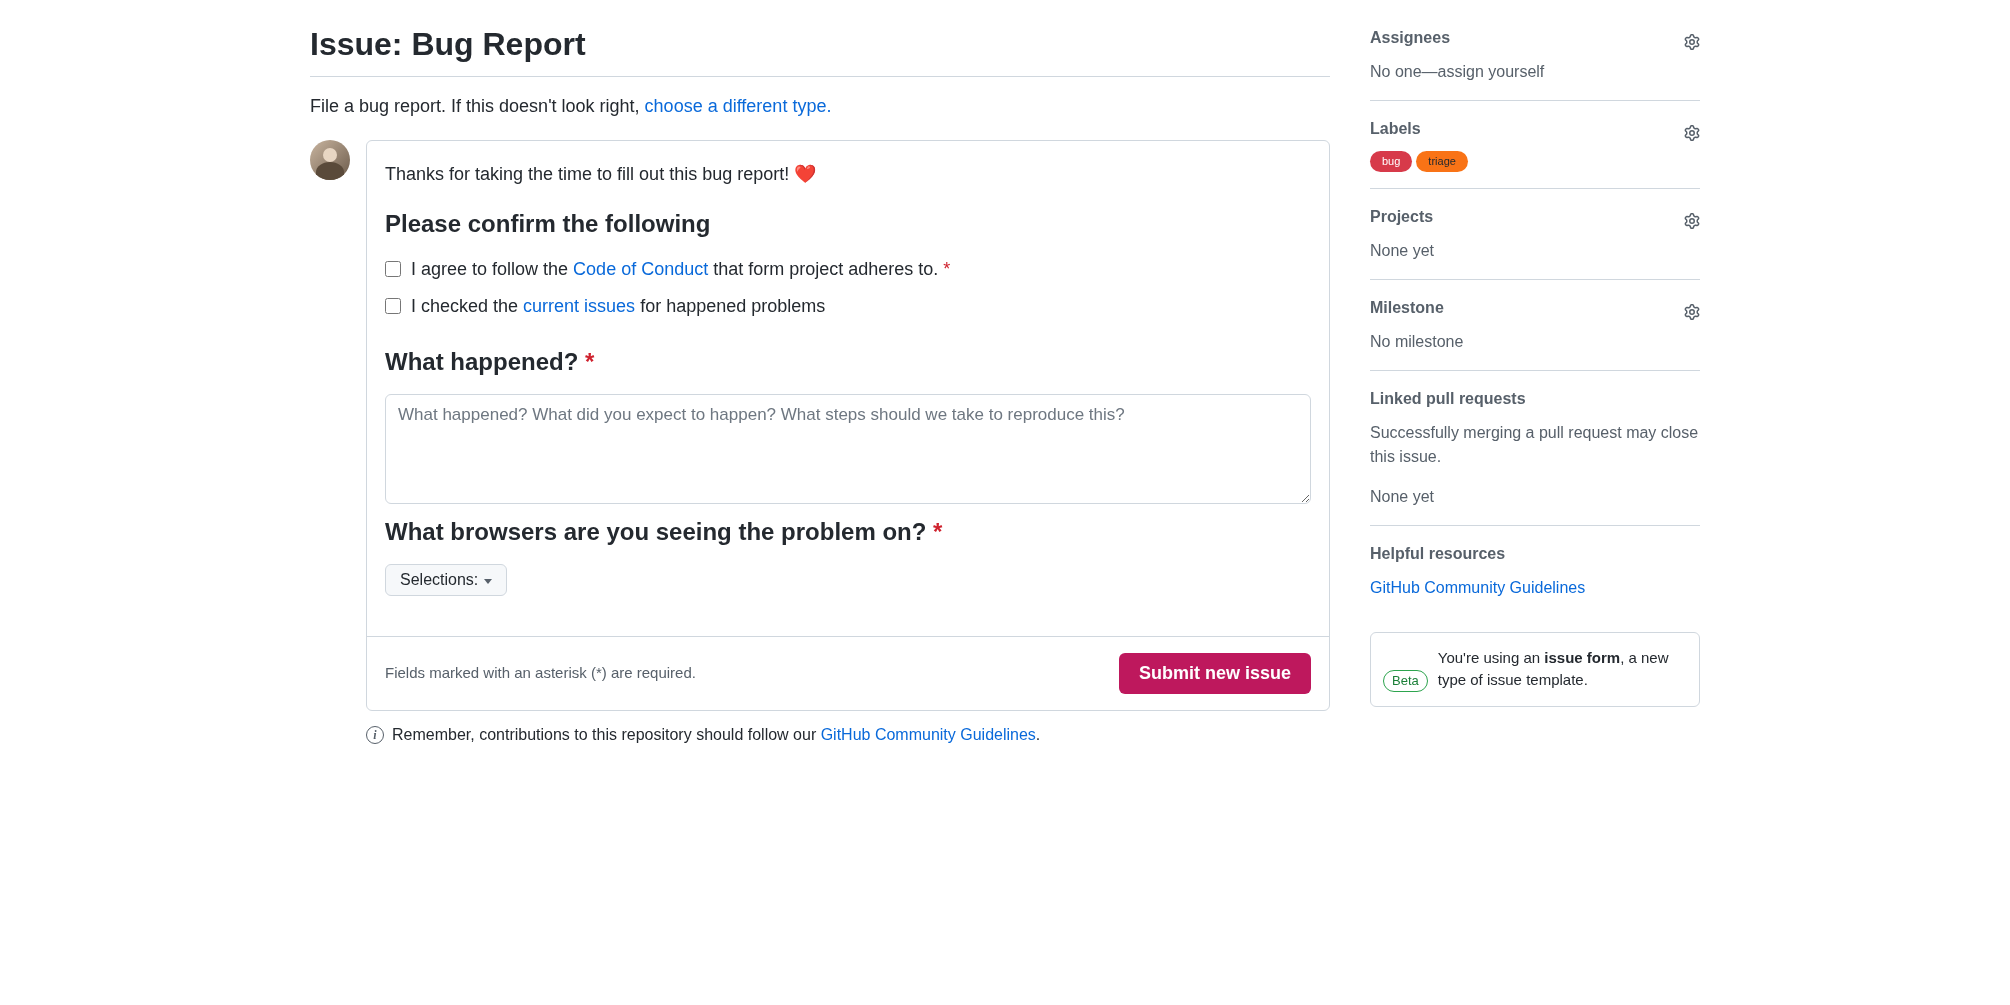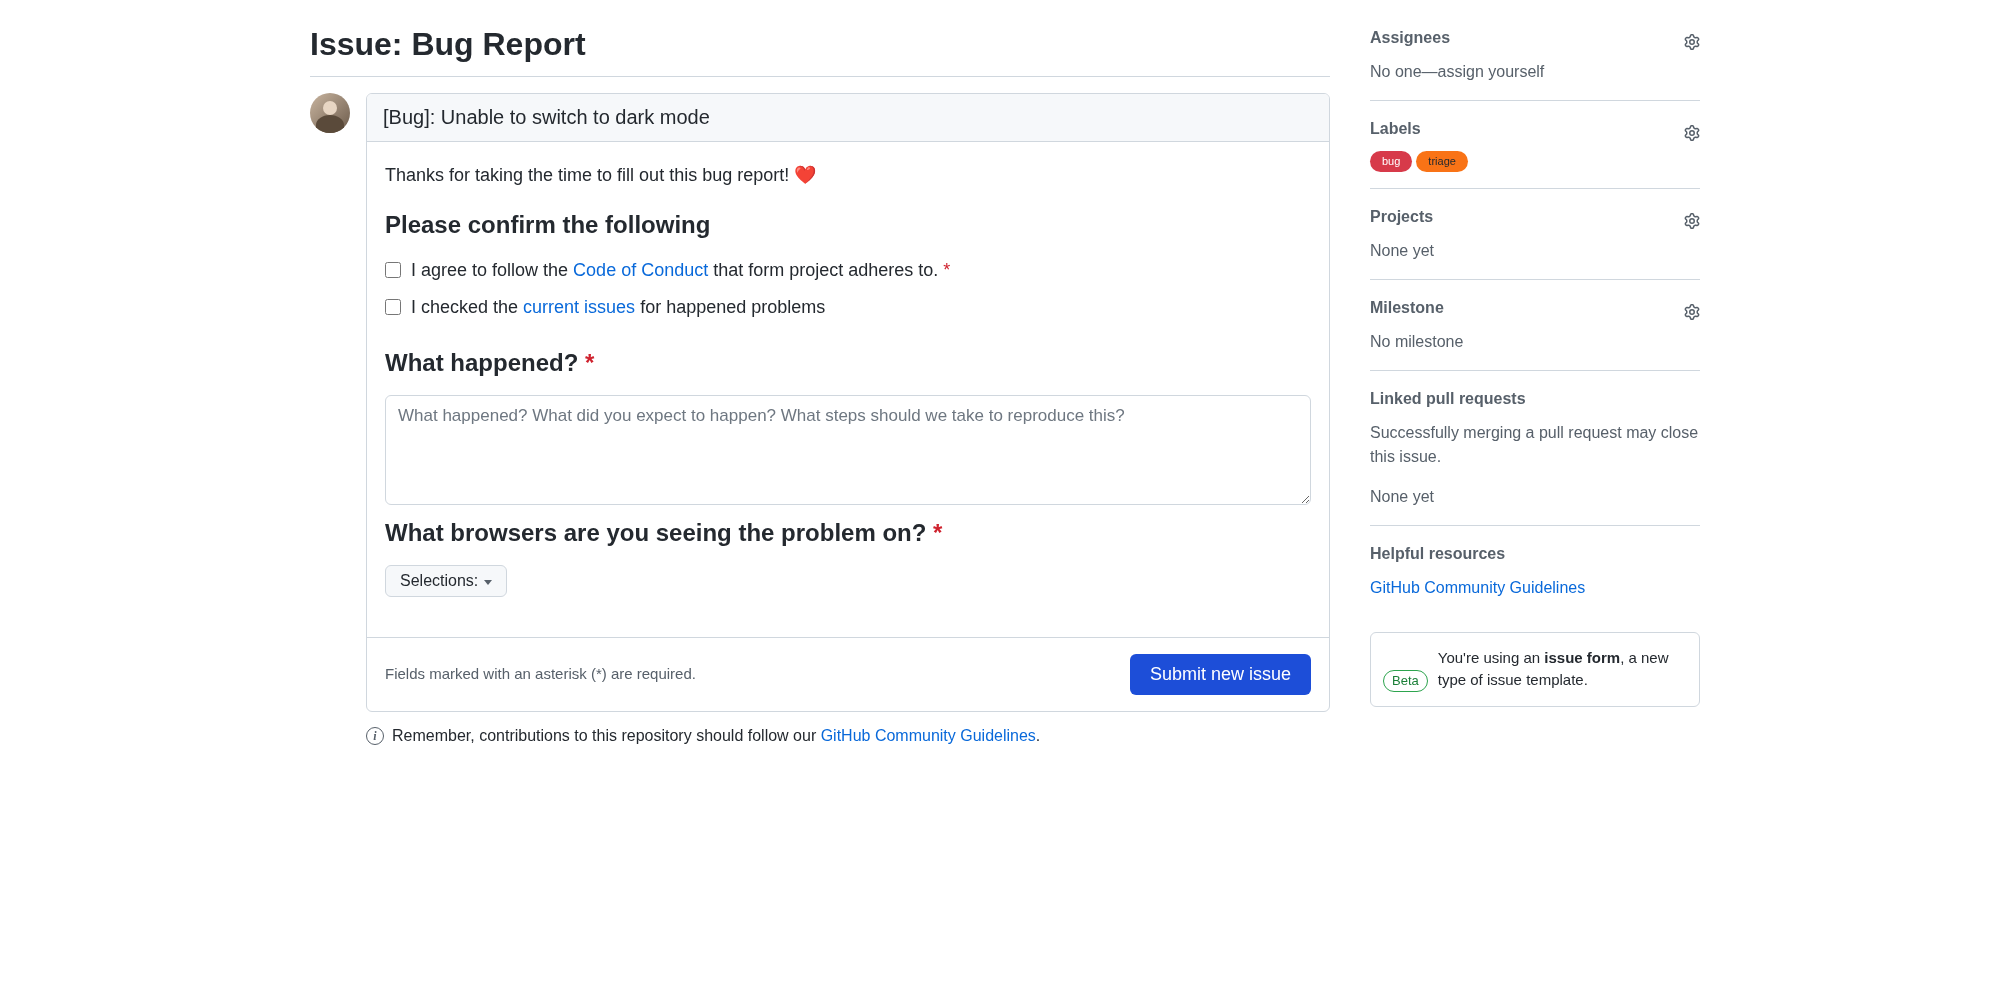--- a/index.html
+++ b/index.html
@@ -176,26 +176,26 @@
       align-items: center;
       padding: 16px 18px;
       border-top: 1px solid #d0d7de;
     }
     .footer-hint {
       color: #57606a;
       font-size: 15px;
     }
     .submit-button {
       padding: 10px 20px;
-      background: #1d4ed8;
+      background: #be185d;
       color: #ffffff;
       border: none;
       border-radius: 6px;
       font-size: 18px;
-      font-weight: 400;
+      font-weight: 700;
       cursor: pointer;
     }
     .post-form-note {
       display: flex;
       align-items: center;
       gap: 8px;
       margin-top: 12px;
       font-size: 16px;
       color: #24292f;
       padding-left: 56px;
@@ -299,25 +299,27 @@
     .bold {
       font-weight: 600;
     }
   </style>
 </head>
 <body>
 
 <div class="container">
   <div class="main-column">
     <h1 class="page-title">Issue: Bug Report</h1>
+    <p class="subtitle">
+      <span>File a bug report. If this doesn't look right, </span><a class="link">choose a different type.</a>
+    </p>
 
     <div class="issue-form-wrapper">
       <div class="avatar"></div>
       <div class="form-box">
-        <input class="title-input" type="text" value="[Bug]: Unable to switch to dark mode" style="">
         <div class="form-body">
           <div class="intro-text">
             <span>Thanks for taking the time to fill out this bug report! </span><span class="heart">❤️</span>
           </div>
 
           <div class="section">
             <h2 class="section-heading">Please confirm the following</h2>
             <div class="checkbox-row">
               <input type="checkbox" style="">
               <label>

